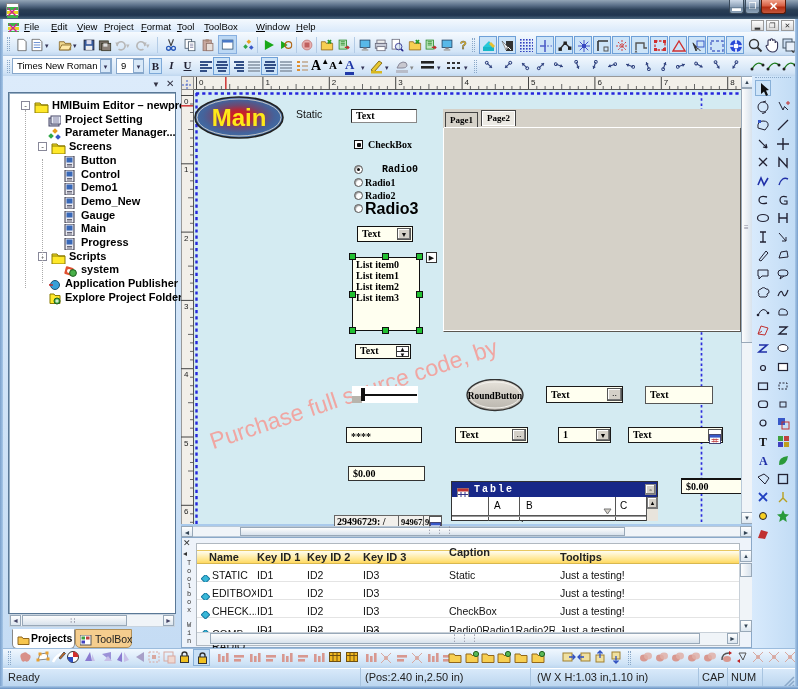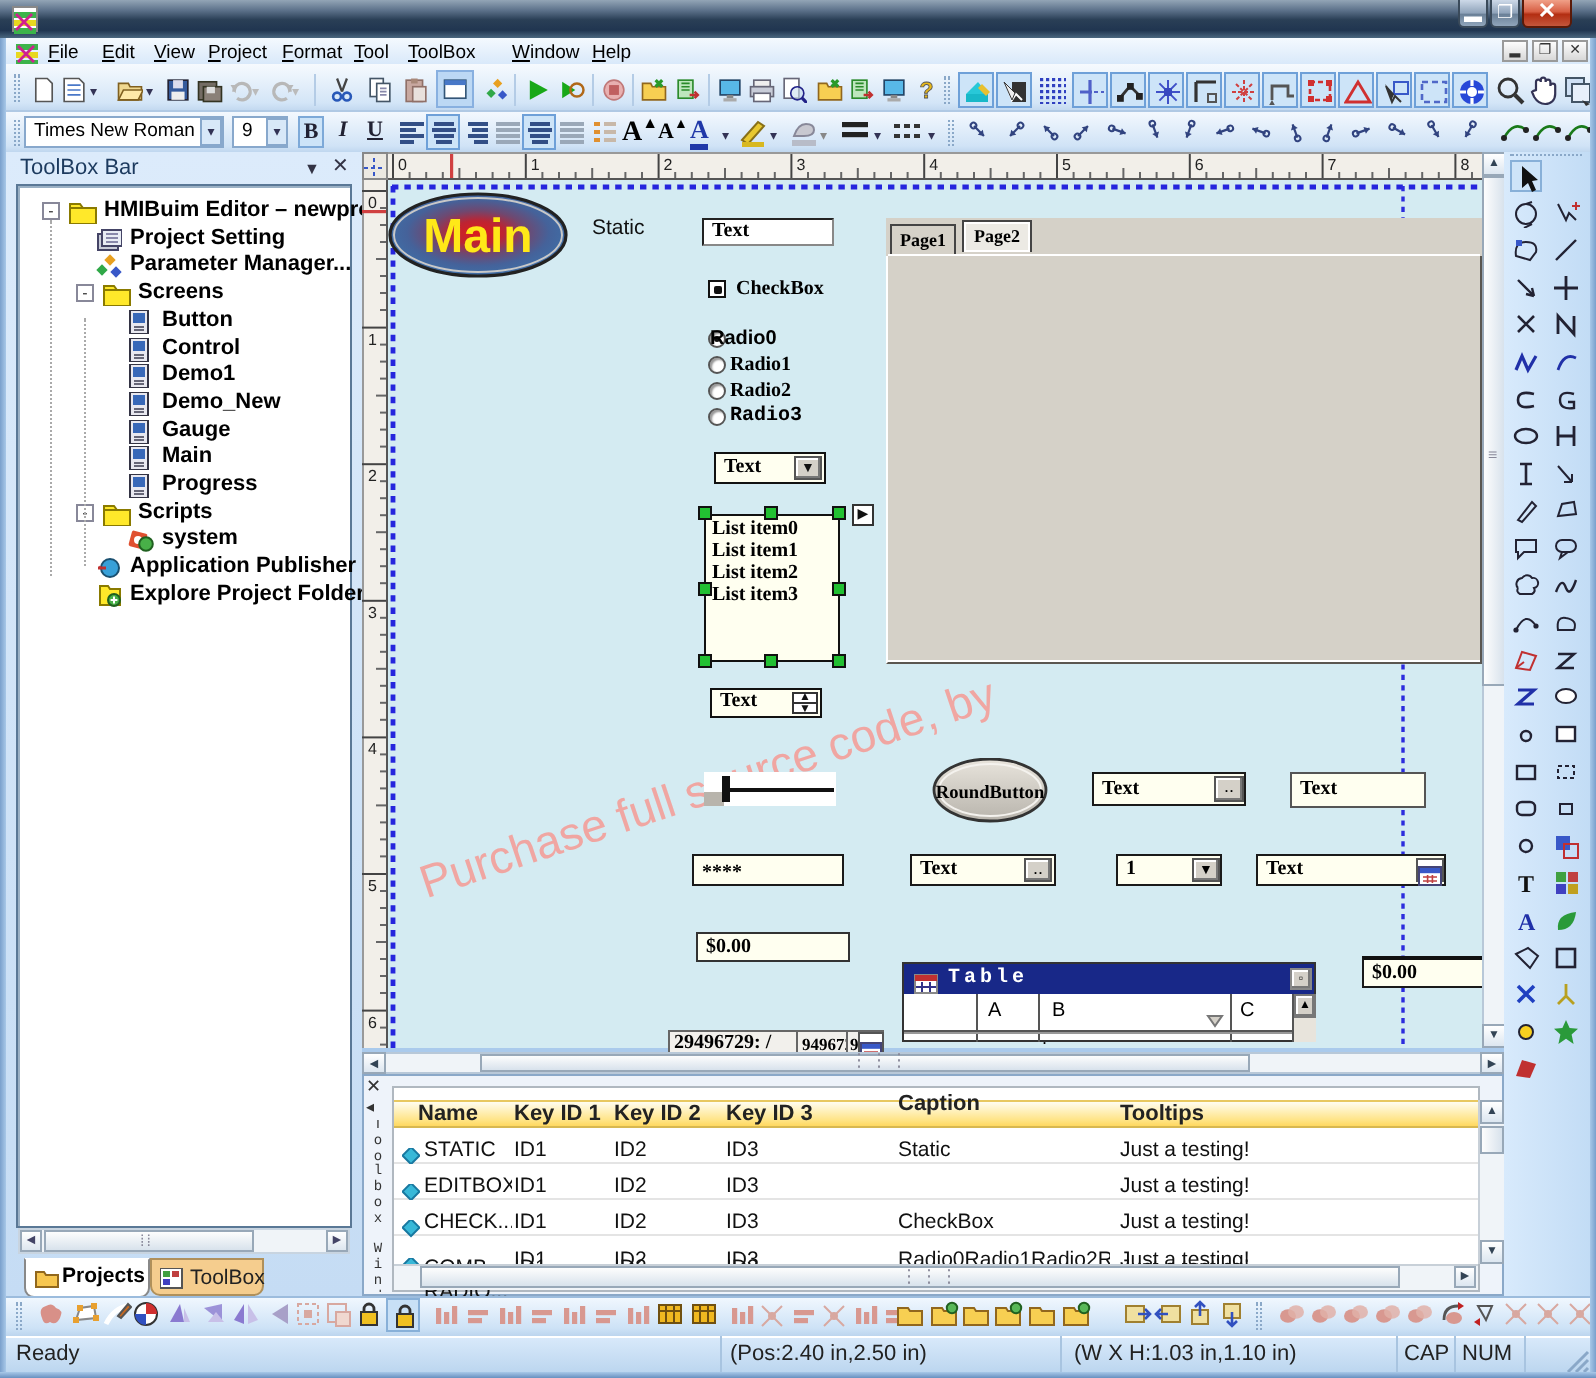--- a/index.html
+++ b/index.html
@@ -472,21 +472,20 @@
         <path d="M2 11 q5 -9 11 -4" fill="none" stroke="#1a7a1a" stroke-width="1.3"></path>
         <circle cx="2" cy="11" r="1.5" fill="#222"></circle>
         <circle cx="13" cy="7" r="1.5" fill="#222"></circle>
       </svg></div>
 <div style="position:absolute;left:782px;top:58px;width:15px;height:15px;"><svg width="15" height="15">
         <path d="M2 11 q5 -9 11 -4" fill="none" stroke="#1a7a1a" stroke-width="1.3"></path>
         <circle cx="2" cy="11" r="1.5" fill="#222"></circle>
         <circle cx="13" cy="7" r="1.5" fill="#222"></circle>
       </svg></div>
 <div style="position:absolute;left:3px;top:76px;width:178px;height:572px;background:linear-gradient(180deg,#dcebfb,#c5dcf4);"></div>
-<div style="position:absolute;left:8px;top:77px;width:168px;height:14px;font-size:11px;color:#1c3a5e;line-height:14px;padding-left:2px;">ToolBox Bar</div>
 <div style="position:absolute;left:152px;top:80px;width:9px;height:9px;font-size:8px;color:#334;line-height:9px;">▼</div>
 <div style="position:absolute;left:166px;top:79px;width:10px;height:10px;font-size:10px;color:#334;line-height:10px;">✕</div>
 <div style="position:absolute;left:8px;top:92px;width:168px;height:522px;background:#fff;border:1px solid #5a7896;box-shadow:inset 1px 1px 0 #9ab0c4;"></div>
 <div style="position:absolute;left:21px;top:101.0px;width:9px;height:9px;border:1px solid #889;background:#fff;font-size:8px;line-height:7px;text-align:center;color:#333;">-</div>
 <div style="position:absolute;left:34px;top:99.0px;width:15px;height:12px;"><svg width="15" height="12">
         <path d="M1 2 h5 l1.5 2 H14 v8 H1 z" fill="#ffe82a" stroke="#8a7a00"></path>
         <path d="M1 4 h13" stroke="#8a7a00"></path>
       </svg></div>
 <div style="position:absolute;left:52px;top:99.0px;width:129px;height:13px;font-weight:bold;font-size:11px;line-height:13px;white-space:nowrap;overflow:hidden;">HMIBuim Editor – newpro</div>
 <div style="position:absolute;left:48px;top:112.7px;width:15px;height:12px;"><svg width="13" height="12">
@@ -773,27 +772,27 @@
       </svg></div>
 <div style="position:absolute;left:296px;top:108px;width:40px;height:13px;font-size:10.5px;color:#111;">Static</div>
 <div style="position:absolute;left:351px;top:109px;width:66px;height:14px;background:#fff;border:1px solid #222;border-right-color:#888;border-bottom-color:#888;font-family:'Liberation Serif';font-weight:bold;font-size:10px;line-height:12px;padding-left:4px;">Text</div>
 <div style="position:absolute;left:354px;top:140px;width:9px;height:9px;background:#fff;border:1.5px solid #111;">
       <div style="position:absolute;left:1.5px;top:1.5px;width:4px;height:4px;background:#111;border-radius:1px;"></div>
     </div>
 <div style="position:absolute;left:368px;top:140px;width:70px;height:11px;font-family:'Liberation Serif';font-weight:bold;font-size:10px;line-height:10px;">CheckBox</div>
 <div style="position:absolute;left:354px;top:165.0px;width:9px;height:9px;background:#fff;border:1px solid #555;border-radius:50%;box-shadow:inset 1px 1px 1px #999;">
       <div style="position:absolute;left:2px;top:2px;width:3px;height:3px;background:#111;border-radius:50%;"></div>
     </div>
-<div style="position:absolute;left:355px;top:164.0px;width:60px;height:11px;font-family:Liberation Sans, sans-serif;font-weight:bold;font-size:10px;line-height:11px;">Radio0</div>
+<div style="position:absolute;left:382px;top:164.0px;width:60px;height:11px;font-family:Liberation Mono, monospace;font-weight:bold;font-size:10px;line-height:11px;">Radio0</div>
 <div style="position:absolute;left:354px;top:177.9px;width:9px;height:9px;background:#fff;border:1px solid #555;border-radius:50%;box-shadow:inset 1px 1px 1px #999;"></div>
 <div style="position:absolute;left:365px;top:176.9px;width:60px;height:11px;font-family:'Liberation Serif';font-weight:bold;font-size:10px;line-height:11px;">Radio1</div>
 <div style="position:absolute;left:354px;top:190.8px;width:9px;height:9px;background:#fff;border:1px solid #555;border-radius:50%;box-shadow:inset 1px 1px 1px #999;"></div>
 <div style="position:absolute;left:365px;top:189.8px;width:60px;height:11px;font-family:'Liberation Serif';font-weight:bold;font-size:10px;line-height:11px;">Radio2</div>
 <div style="position:absolute;left:354px;top:203.7px;width:9px;height:9px;background:#fff;border:1px solid #555;border-radius:50%;box-shadow:inset 1px 1px 1px #999;"></div>
-<div style="position:absolute;left:365px;top:202.7px;width:60px;height:11px;font-family:Liberation Mono, monospace;font-weight:bold;font-size:10px;line-height:11px;">Radio3</div>
+<div style="position:absolute;left:365px;top:202.7px;width:60px;height:11px;font-family:Liberation Sans, sans-serif;font-weight:bold;font-size:16px;line-height:11px;">Radio3</div>
 <div style="position:absolute;left:357px;top:226px;width:56px;height:16px;background:#fffff0;border:1.5px solid #111;font-family:'Liberation Serif';font-weight:bold;font-size:10px;line-height:13px;padding-left:4px;">Text</div>
 <div style="position:absolute;left:397px;top:228px;width:14px;height:12px;background:#d4d0c8;border:1px solid #555;box-shadow:inset -1px -1px 0 #777,inset 1px 1px 0 #fff;font-size:7px;text-align:center;line-height:11px;color:#111;">▼</div>
 <div style="position:absolute;left:352px;top:257px;width:68px;height:74px;background:#fffff0;border:1px solid #111;"></div>
 <div style="position:absolute;left:356px;top:259px;width:62px;height:11px;font-family:'Liberation Serif';font-weight:bold;font-size:10px;line-height:11px;">List item0</div>
 <div style="position:absolute;left:356px;top:270px;width:62px;height:11px;font-family:'Liberation Serif';font-weight:bold;font-size:10px;line-height:11px;">List item1</div>
 <div style="position:absolute;left:356px;top:281px;width:62px;height:11px;font-family:'Liberation Serif';font-weight:bold;font-size:10px;line-height:11px;">List item2</div>
 <div style="position:absolute;left:356px;top:292px;width:62px;height:11px;font-family:'Liberation Serif';font-weight:bold;font-size:10px;line-height:11px;">List item3</div>
 <div style="position:absolute;left:349px;top:253px;width:7px;height:7px;background:#22c032;border:1px solid #111;"></div>
 <div style="position:absolute;left:382px;top:253px;width:7px;height:7px;background:#22c032;border:1px solid #111;"></div>
 <div style="position:absolute;left:416px;top:253px;width:7px;height:7px;background:#22c032;border:1px solid #111;"></div>

